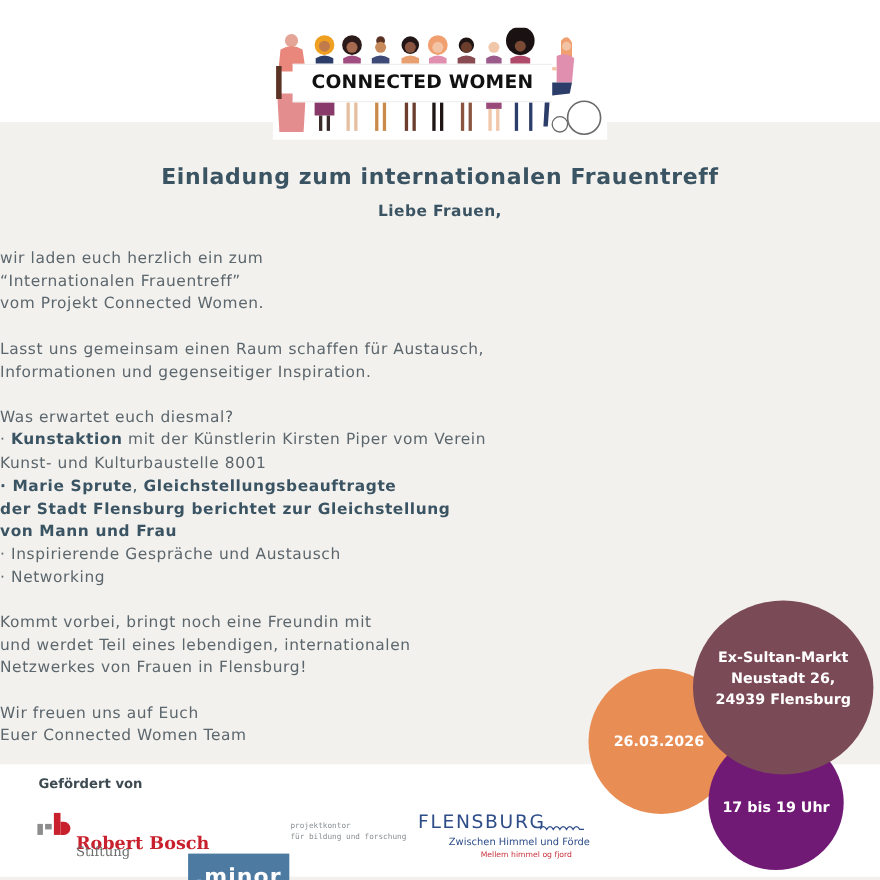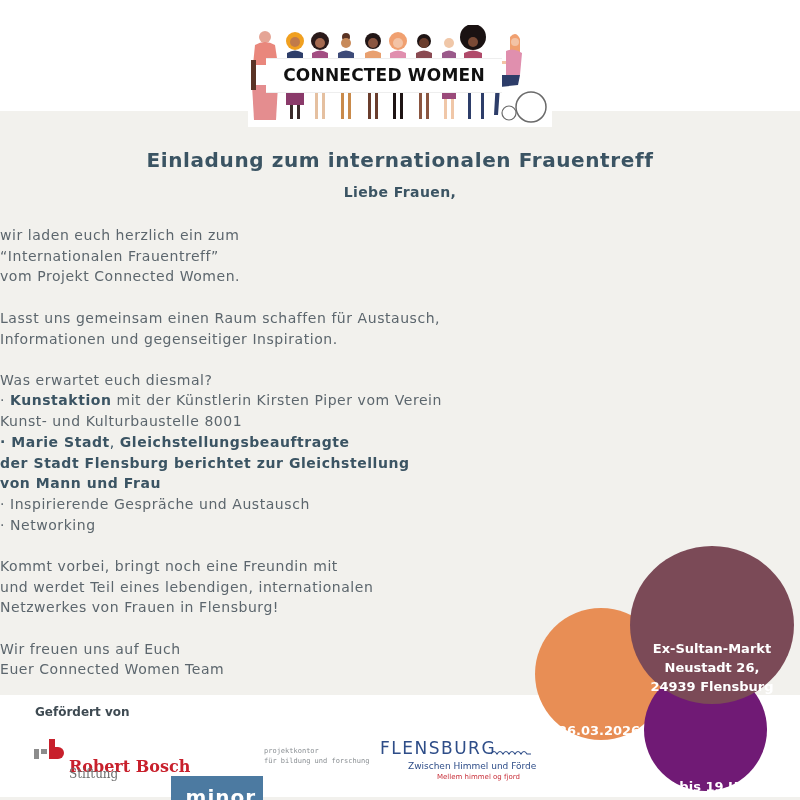--- a/index.html
+++ b/index.html
@@ -16,21 +16,21 @@
     .banner .board { position: absolute; left: 18px; top: 33px; width: 236px; height: 35px; background: #ffffff; border-top: 1px solid #eee; border-bottom: 1px solid #eee; }
     .banner .board-text { position: absolute; left: 18px; top: 40px; width: 236px; text-align: center;
       font-family: "DejaVu Sans", sans-serif; font-weight: bold; font-size: 17px; color: #111111; letter-spacing: 0.2px; }
     .title { position: absolute; left: 0; top: 148px; width: 800px; text-align: center; font-size: 20px; font-weight: bold; color: #3b5463; letter-spacing: 0.6px; }
     .greeting { position: absolute; left: 0; top: 184px; width: 800px; text-align: center; font-size: 14px; font-weight: bold; color: #3b5463; letter-spacing: 0.4px; }
     .line { position: absolute; left: 0; width: 800px; text-align: left; font-size: 14px; color: #5c666d; letter-spacing: 0.55px; white-space: nowrap; }
     .line b { color: #3b5463; font-weight: bold; }
     .line.strong { font-weight: bold; color: #3b5463; }
 
     
-    .circle { position: absolute; border-radius: 50%; display: flex; align-items: flex-end; justify-content: center; text-align: center; color: #ffffff; font-weight: bold; font-size: 13px; line-height: 19px; }
+    .circle { position: absolute; border-radius: 50%; display: flex; align-items: center; justify-content: center; text-align: center; color: #ffffff; font-weight: bold; font-size: 13px; line-height: 19px; }
     .c-date { left: 535px; top: 608px; width: 132px; height: 132px; background: #e88e55; z-index: 2; }
     .c-date span { position: relative; left: -2px; }
     .c-time { left: 644px; top: 668px; width: 123px; height: 123px; background: #701a75; z-index: 3; }
     .c-time span { position: relative; top: 5px; }
     .c-loc { left: 630px; top: 546px; width: 164px; height: 158px; background: #7b4a57; z-index: 4; }
     .c-loc span { position: relative; top: -4px; }
 
     
     .sponsor-label { position: absolute; left: 35px; top: 705px; font-size: 12px; font-weight: bold; color: #3e4a52; }
     .rbs { position: absolute; left: 34px; top: 737px; width: 130px; height: 50px; }
@@ -132,21 +132,21 @@
 <div class="line" style="top:227px">wir laden euch herzlich ein zum</div>
 <div class="line" style="top:248px">“Internationalen Frauentreff”</div>
 <div class="line" style="top:268px">vom Projekt Connected Women.</div>
 
 <div class="line" style="top:310px">Lasst uns gemeinsam einen Raum schaffen für Austausch,</div>
 <div class="line" style="top:331px">Informationen und gegenseitiger Inspiration.</div>
 
 <div class="line" style="top:372px">Was erwartet euch diesmal?</div>
 <div class="line" style="top:392px"><span>· </span><b>Kunstaktion</b><span> mit der Künstlerin Kirsten Piper vom Verein</span></div>
 <div class="line" style="top:413px">Kunst- und Kulturbaustelle 8001</div>
-<div class="line strong" style="top:434px"><span>· </span><span>Marie Stadt</span><span style="font-weight:normal">, </span><span>Gleichstellungsbeauftragte</span></div>
+<div class="line strong" style="top:434px"><span>· </span><span>Marie Sprute</span><span style="font-weight:normal">, </span><span>Gleichstellungsbeauftragte</span></div>
 <div class="line strong" style="top:455px">der Stadt Flensburg berichtet zur Gleichstellung</div>
 <div class="line strong" style="top:475px">von Mann und Frau</div>
 <div class="line" style="top:496px">· Inspirierende Gespräche und Austausch</div>
 <div class="line" style="top:517px">· Networking</div>
 
 <div class="line" style="top:558px">Kommt vorbei, bringt noch eine Freundin mit</div>
 <div class="line" style="top:579px">und werdet Teil eines lebendigen, internationalen</div>
 <div class="line" style="top:599px">Netzwerkes von Frauen in Flensburg!</div>
 
 <div class="line" style="top:641px">Wir freuen uns auf Euch</div>

